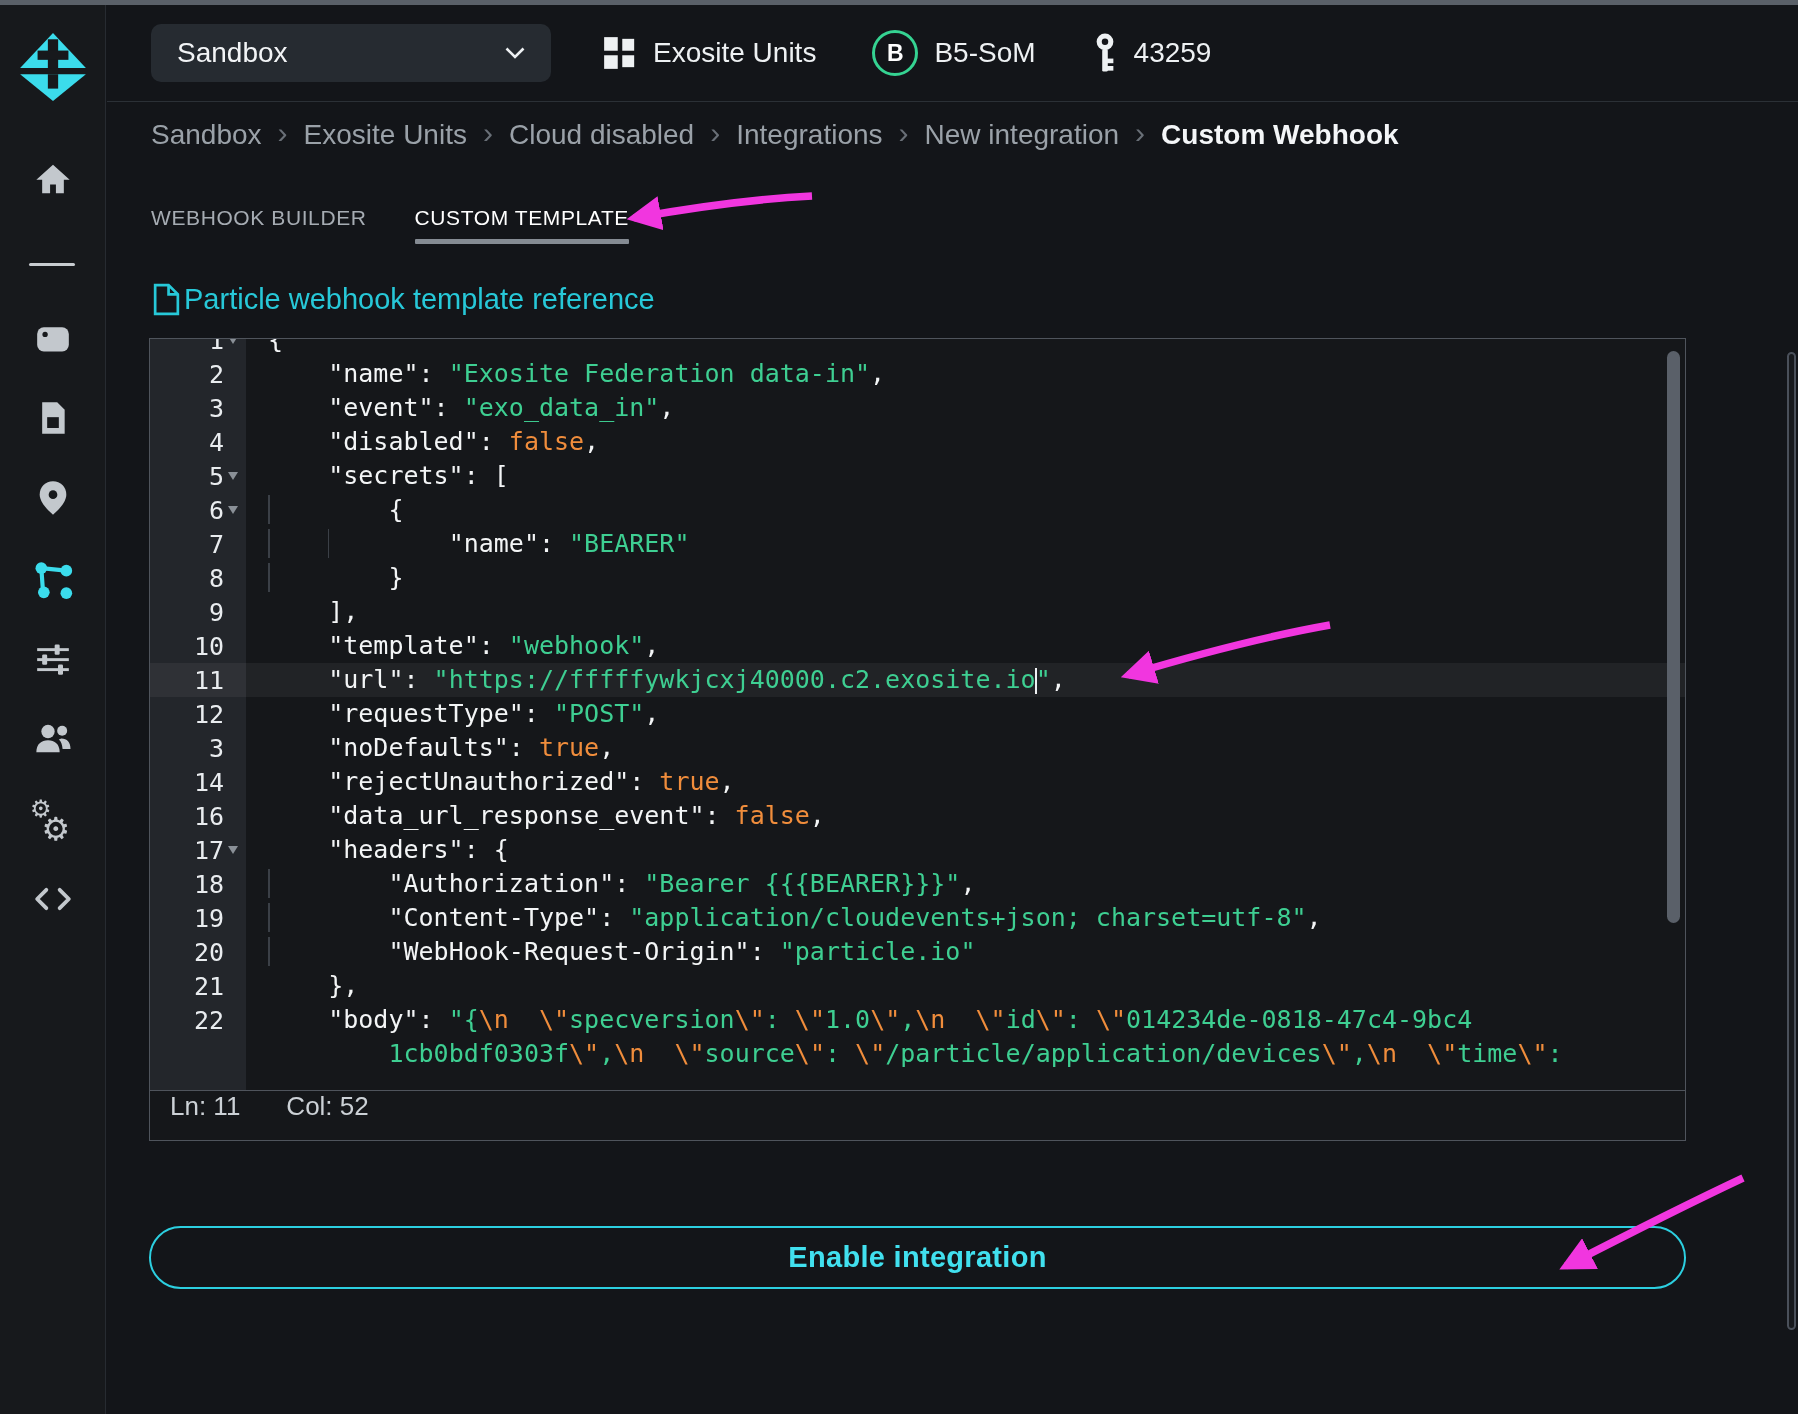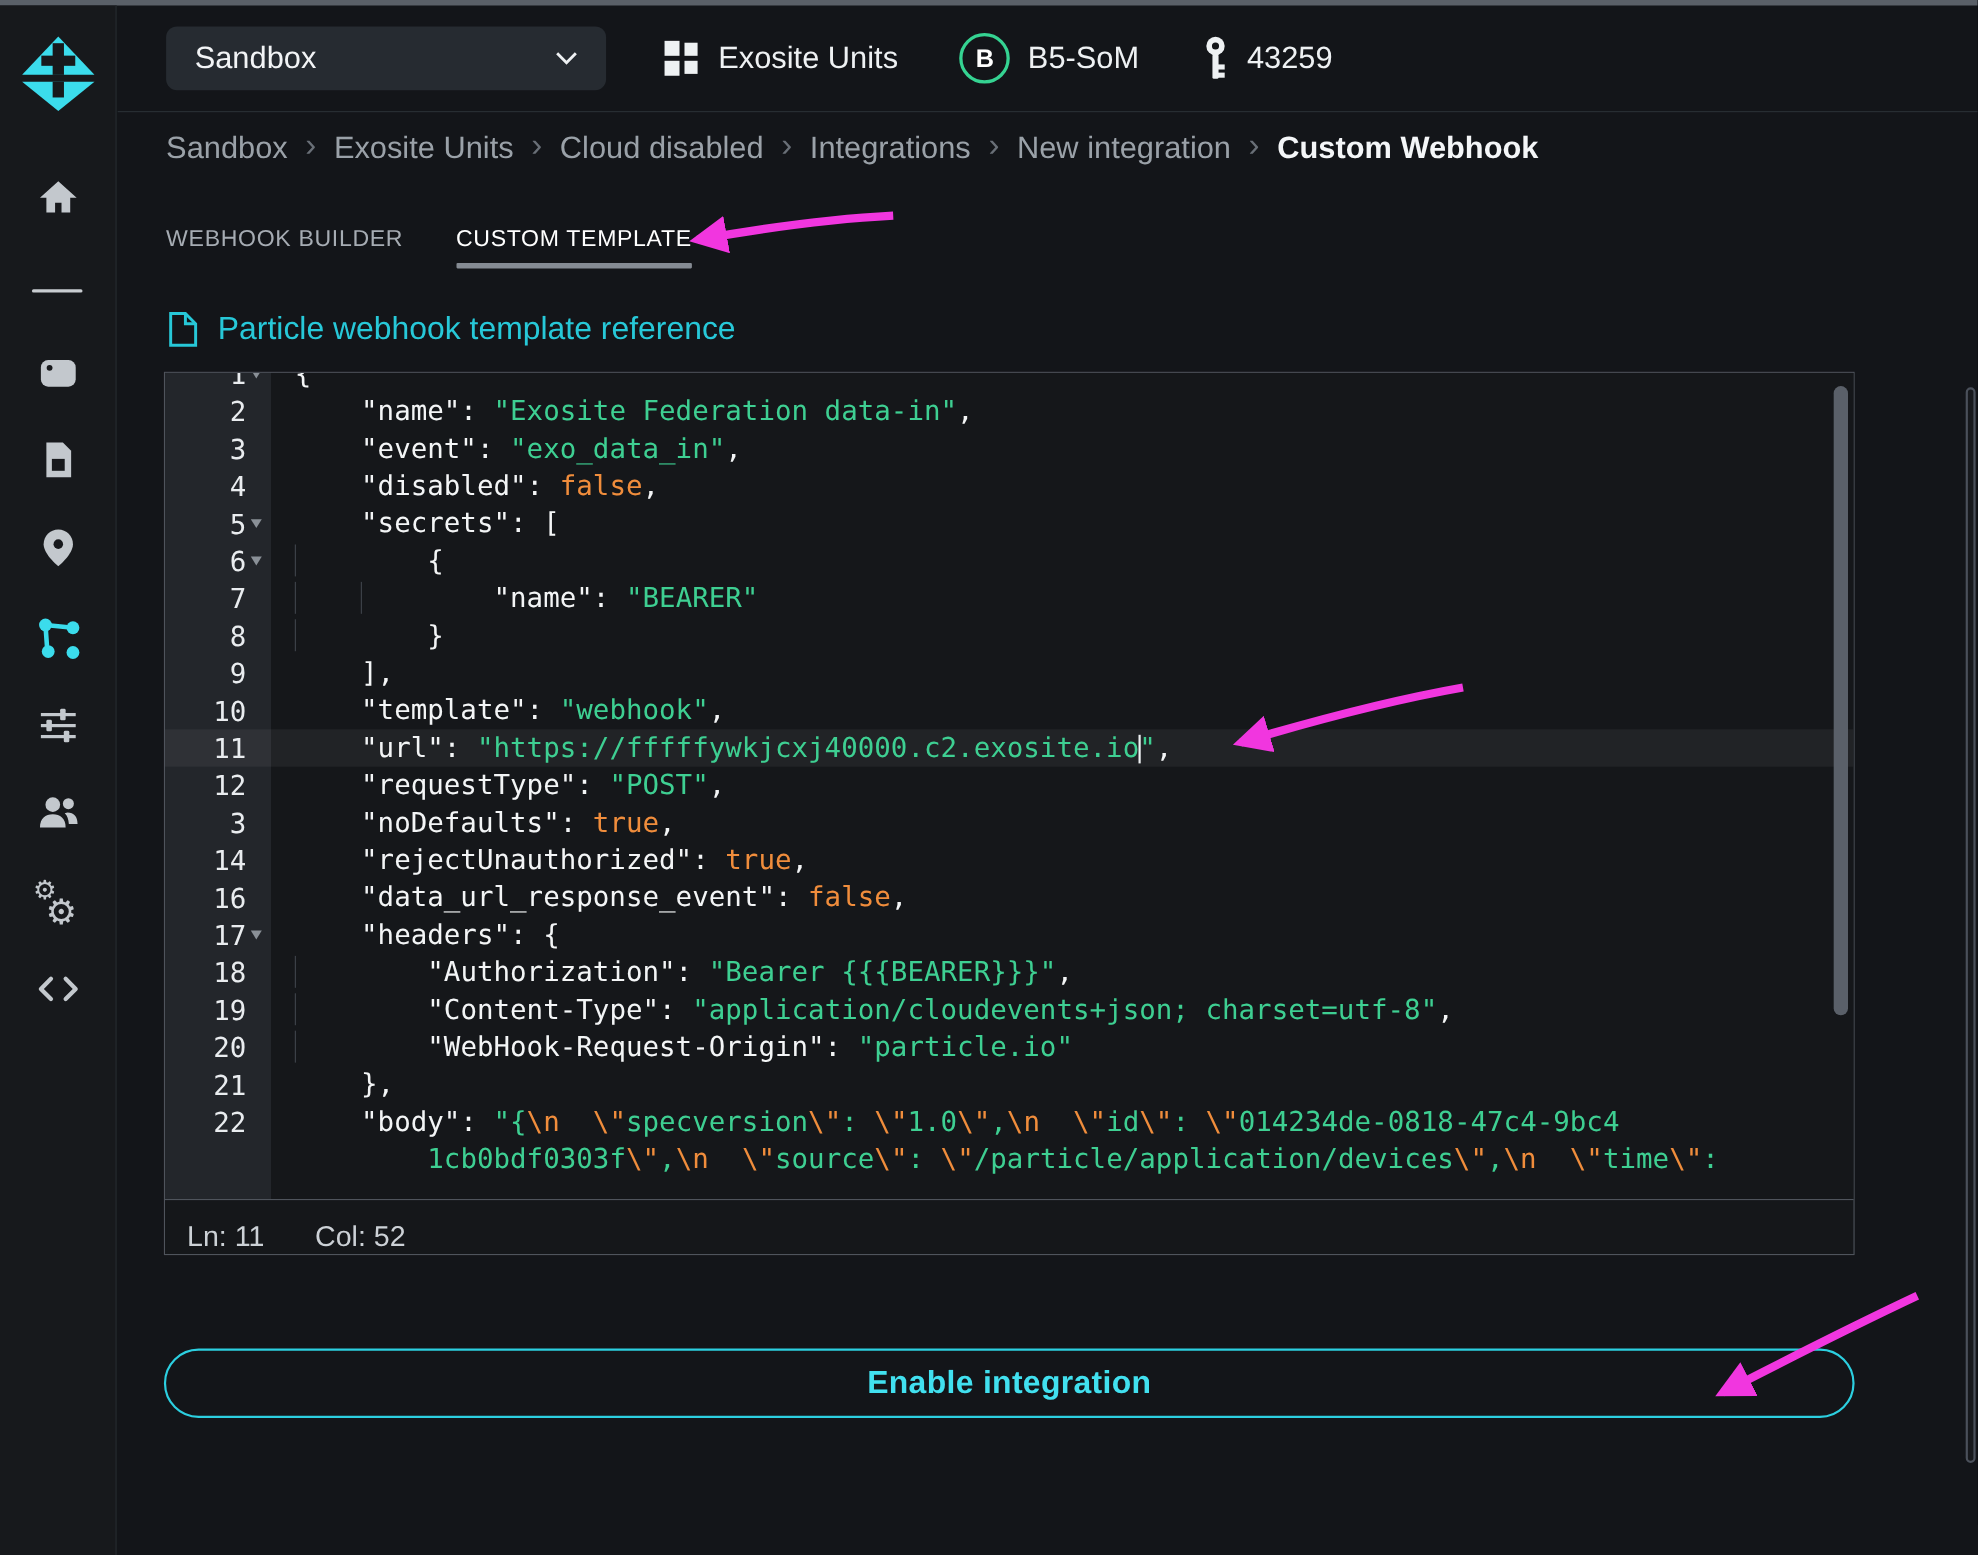--- a/index.html
+++ b/index.html
@@ -43,41 +43,41 @@
   .crumb.current { color:#f4f6f8; font-weight:700; cursor:default; }
   .bc-sep { color:#696f77; font-size:30px; transform:translateY(-2px); }
 
   
   .tabs { position:absolute; left:151px; top:206px; display:flex; gap:48px; }
   .tab { position:relative; font-size:21px; font-weight:400; letter-spacing:.6px; color:#a6acb3; padding-bottom:14px; cursor:pointer; }
   .tab.active { color:#ffffff; }
   .tab.active::after { content:""; position:absolute; left:0; right:0; bottom:0; height:5px; background:#858b93; border-radius:1px; }
 
   
-  .ref-link { position:absolute; left:153px; top:283px; display:flex; align-items:flex-start; gap:18px; font-size:29px; color:#27C8D8; cursor:pointer; text-decoration:none; }
+  .ref-link { position:absolute; left:153px; top:283px; display:flex; align-items:flex-start; gap:4px; font-size:29px; color:#27C8D8; cursor:pointer; text-decoration:none; }
 
   
   .editor { position:absolute; left:149px; top:338px; width:1537px; border:1px solid #4f545c; background:#15171a; }
   .viewport { height:751px; overflow:hidden; position:relative;
     background:linear-gradient(90deg,#23262b 0,#23262b 96px,#15171a 96px); }
   .code { position:absolute; left:0; right:0; top:-16px; }
   .row { display:flex; height:34px; }
   .row.active { background:rgba(255,255,255,.055); }
   .gutter { flex:0 0 96px; display:flex; align-items:center; justify-content:flex-end; padding-right:2px;
     font-family:"DejaVu Sans Mono", monospace; font-size:25px; color:#e9ecef; }
   .fold-slot { width:20px; height:100%; position:relative; }
   .fold-slot.has::after { content:""; position:absolute; left:4px; top:13px; border:5.5px solid transparent; border-top:8px solid #8a9097; }
   .cl { flex:1; margin:0; padding:0 0 0 22px; font-family:"DejaVu Sans Mono", monospace; font-size:25px; line-height:34px; white-space:pre; }
   .t-w { color:#f3f5f6; }
   .t-s { color:#3ECF92; }
   .t-o { color:#F08D3C;margin-top:40px; }
   .t-g { background:linear-gradient(to right,#3b4047 1.5px,transparent 1.5px); }
   .t-caret { display:inline-block; width:2px; height:26px; background:#eef1f3; vertical-align:middle; margin:0 -1px; }
   .ed-scroll-thumb { position:absolute; right:5px; top:12px; width:13px; height:572px; background:#5a6069; border-radius:7px; cursor:pointer; }
-  .statusbar { height:50px; border-top:1px solid #4f545c; display:flex; align-items:flex-end; gap:46px; padding-left:20px; font-size:26px; color:#ccd1d6; }
+  .statusbar { height:50px; border-top:1px solid #4f545c; display:flex; align-items:flex-start; gap:46px; padding-left:20px; font-size:26px; color:#ccd1d6; }
 
   
   .enable-btn { position:absolute; left:149px; top:1226px; width:1537px; height:63px; background:transparent;
     border:2px solid #2ccfe0; border-radius:32px; color:#41E0EF; font-family:"Liberation Sans", sans-serif;
     font-size:29px; font-weight:700; letter-spacing:.3px; cursor:pointer; }
 
   
   .arrows { position:absolute; inset:0; pointer-events:none; }
   .win-scroll { position:absolute; right:2px; top:352px; width:9px; height:978px; border:2px solid #4a505a; border-radius:6px; background:#17191d; }
 </style>

